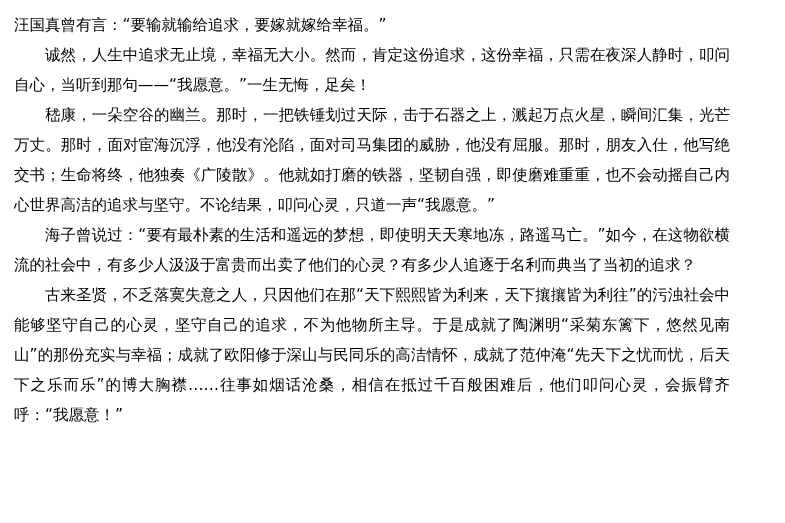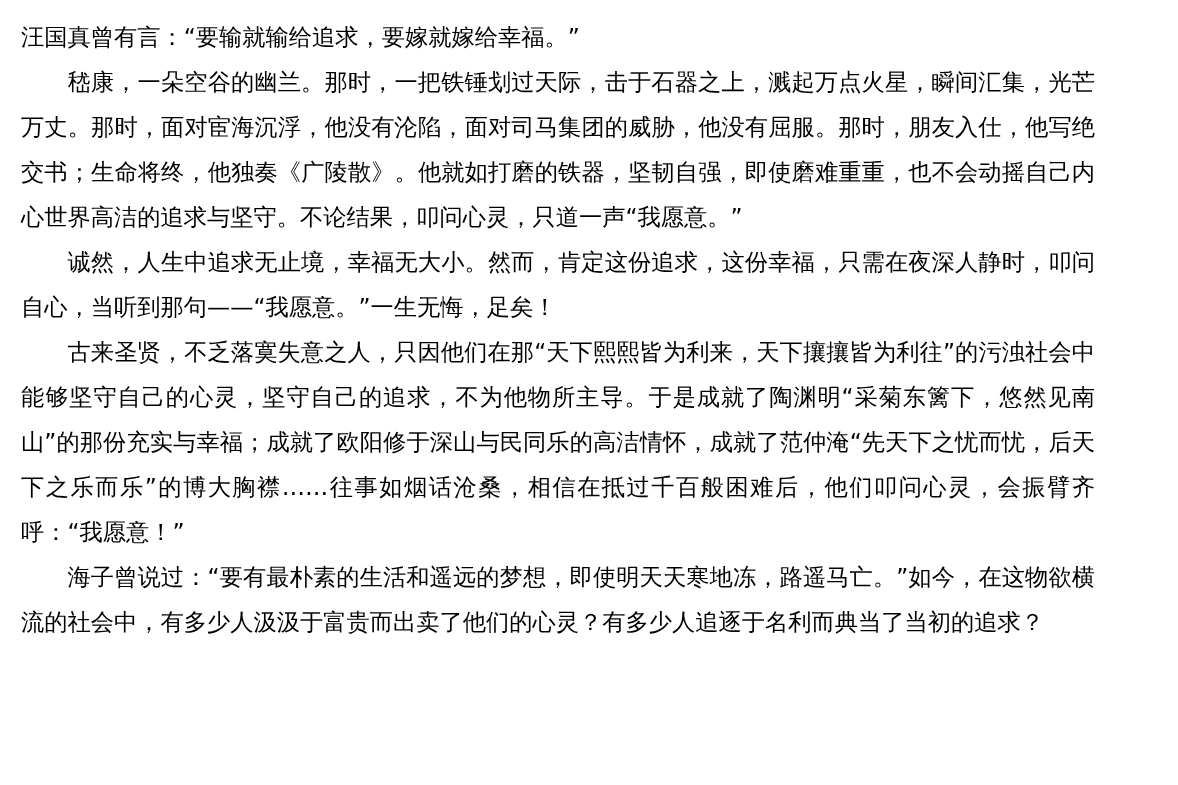--- a/index.html
+++ b/index.html
@@ -35,17 +35,17 @@
   }
   .noindent {
     text-indent: 0;
   }
 </style>
 </head>
 <body>
 
 <div id="document-page">
   <p class="para noindent">汪国真曾有言：“要输就输给追求，要嫁就嫁给幸福。”</p>
+  <p class="para indent">诚然，人生中追求无止境，幸福无大小。然而，肯定这份追求，这份幸福，只需在夜深人静时，叩问自心，当听到那句——“我愿意。”一生无悔，足矣！</p>
   <p class="para indent">嵇康，一朵空谷的幽兰。那时，一把铁锤划过天际，击于石器之上，溅起万点火星，瞬间汇集，光芒万丈。那时，面对宦海沉浮，他没有沦陷，面对司马集团的威胁，他没有屈服。那时，朋友入仕，他写绝交书；生命将终，他独奏《广陵散》。他就如打磨的铁器，坚韧自强，即使磨难重重，也不会动摇自己内心世界高洁的追求与坚守。不论结果，叩问心灵，只道一声“我愿意。”</p>
-  <p class="para indent">诚然，人生中追求无止境，幸福无大小。然而，肯定这份追求，这份幸福，只需在夜深人静时，叩问自心，当听到那句——“我愿意。”一生无悔，足矣！</p>
+  <p class="para indent">海子曾说过：“要有最朴素的生活和遥远的梦想，即使明天天寒地冻，路遥马亡。”如今，在这物欲横流的社会中，有多少人汲汲于富贵而出卖了他们的心灵？有多少人追逐于名利而典当了当初的追求？</p>
   <p class="para indent">古来圣贤，不乏落寞失意之人，只因他们在那“天下熙熙皆为利来，天下攘攘皆为利往”的污浊社会中能够坚守自己的心灵，坚守自己的追求，不为他物所主导。于是成就了陶渊明“采菊东篱下，悠然见南山”的那份充实与幸福；成就了欧阳修于深山与民同乐的高洁情怀，成就了范仲淹“先天下之忧而忧，后天下之乐而乐”的博大胸襟……往事如烟话沧桑，相信在抵过千百般困难后，他们叩问心灵，会振臂齐呼：“我愿意！”</p>
-  <p class="para indent">海子曾说过：“要有最朴素的生活和遥远的梦想，即使明天天寒地冻，路遥马亡。”如今，在这物欲横流的社会中，有多少人汲汲于富贵而出卖了他们的心灵？有多少人追逐于名利而典当了当初的追求？</p>
 </div>
 
 </body></html>

